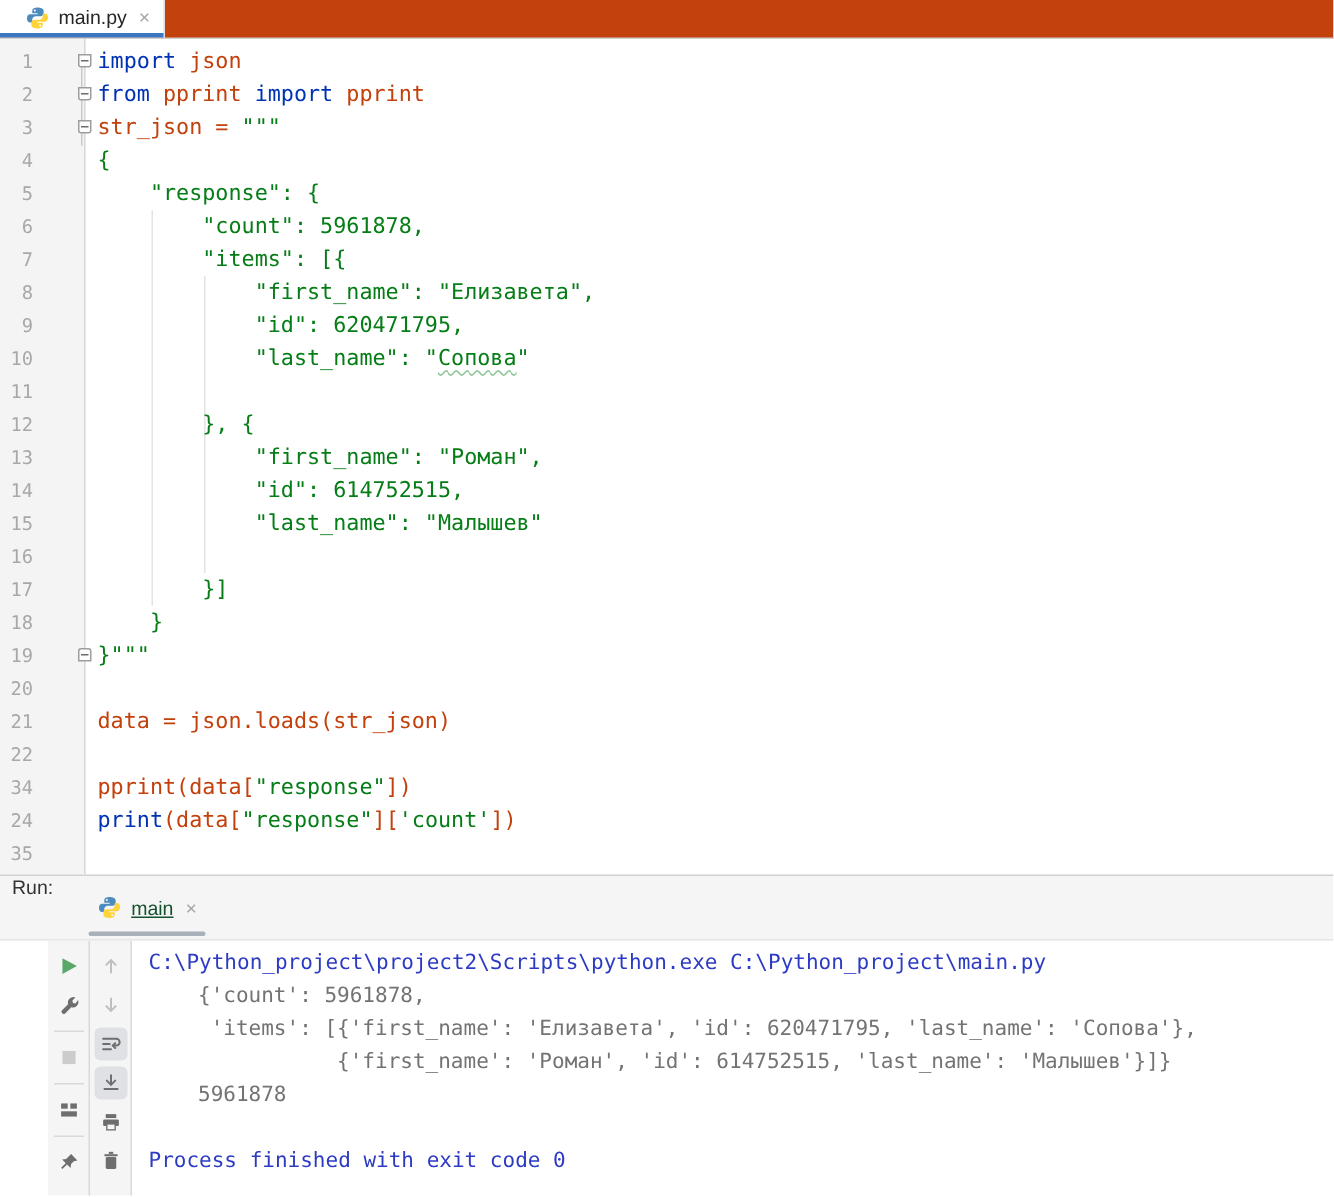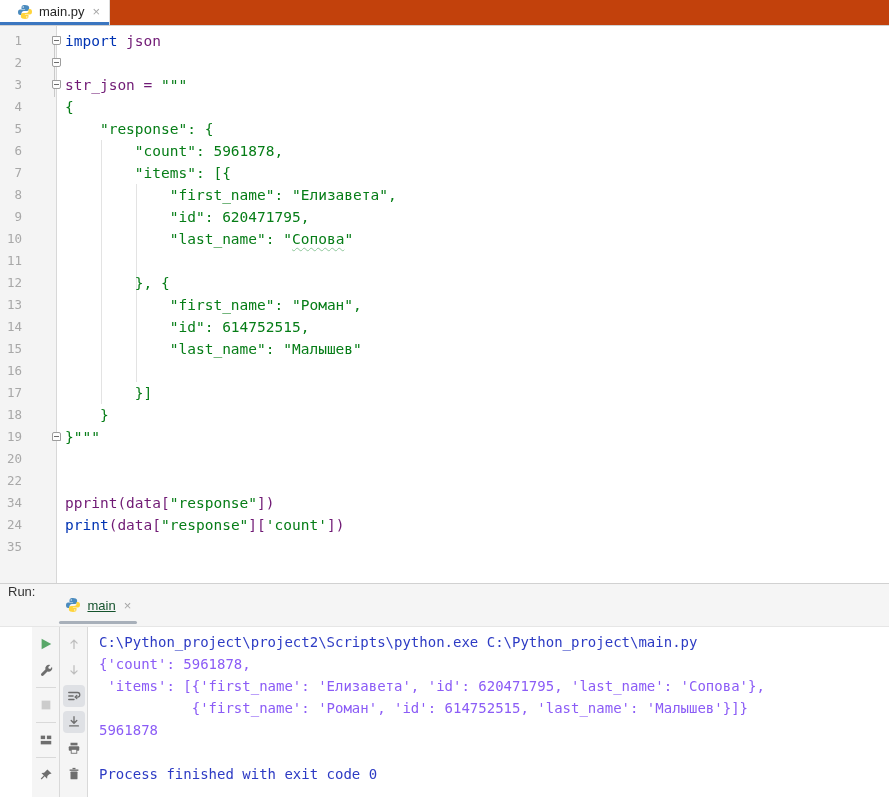--- a/index.html
+++ b/index.html
@@ -27,21 +27,21 @@
   .guide { position:absolute; width:1px; background:#e3e3e3; z-index:1; }
   .guide-a { left:101px; top:114px; height:264px; }
   .guide-b { left:136px; top:158px; height:198px; }
   #editor-lines { position:absolute; left:0; top:4px; right:0; z-index:2; }
   .erow { display:flex; height:22px; line-height:22px; font-family:"DejaVu Sans Mono", monospace; }
   .ln { width:22px; text-align:right; font-size:12.5px; color:#a8a8a8; flex:0 0 22px; }
   .foldc { width:43px; flex:0 0 43px; position:relative; }
   .code { white-space:pre; font-size:14.5px; color:#080808; }
   .kw { color:#0033b3; }
   .str { color:#067d17; }
-  .plain { color:#701a75; }
+  .plain { color:#c2410c; }
   .typo { text-decoration:underline wavy #8fc79b 1px; text-underline-offset:3px; }
   .fold-marker { position:absolute; right:4px; top:6px; width:9px; height:9px;
                  background:#fdfdfd; border:1px solid #9d9d9d; }
   .fold-marker::after { content:""; position:absolute; left:1px; right:1px; top:3px; height:1px; background:#6c6c6c; }
   .fold-marker.up { border-radius:2px 2px 0 0; }
   .fold-marker.down { border-radius:0 0 2px 2px; }
 
   
   .runbar { height:44px; background:#f5f5f5; border-top:1px solid #d1d1d1;
             border-bottom:1px solid #e6e6e6; display:flex; align-items:flex-start; position:relative; }
@@ -58,21 +58,21 @@
         display:flex; flex-direction:column; align-items:center; padding-top:4px; }
   .icon-btn { width:22px; height:22px; border-radius:4px; display:flex; align-items:center;
               justify-content:center; margin:2px 0; cursor:default; }
   .icon-btn.active { background:#dfe1e5; }
   .tb-divider { width:20px; border-top:1px solid #d9d9d9; margin:4px 0; }
   .console-area { flex:1; overflow:hidden; }
   #console-pre { margin:0; padding:4px 0 0 11px; font-family:"DejaVu Sans Mono", monospace;
                  font-size:14px; line-height:22px; white-space:pre; }
   .cline { height:22px; }
   .sys { color:#2d3bc4; }
-  .out { color:#8b5cf6; }
+  .out { color:#737373;margin-left:33px; }
 </style>
 </head>
 <body>
 
 <div class="tabbar">
   <div class="tab">
     <span class="pyicon">
         <svg width="16" height="16" viewBox="0 0 16 16">
           <path fill="#4b8bbe" d="M7.9 1C6 1 4.5 1.6 4.5 3.2v1.7h3.6v.6H3.2C1.6 5.5 1 6.8 1 8.3s.6 2.7 2.2 2.7h1.3V9.2c0-1.3 1.1-2.3 2.4-2.3h3.2c1.1 0 2-.9 2-2V3.2C12.1 1.7 9.9 1 7.9 1zM6.2 2.3c.4 0 .7.3.7.7s-.3.7-.7.7-.7-.3-.7-.7.3-.7.7-.7z"></path>
           <path fill="#ffd43b" d="M8.1 15c1.9 0 3.4-.6 3.4-2.2v-1.7H7.9v-.6h4.9c1.6 0 2.2-1.3 2.2-2.8s-.6-2.7-2.2-2.7h-1.3v1.8c0 1.3-1.1 2.3-2.4 2.3H5.9c-1.1 0-2 .9-2 2v1.7C3.9 14.3 6.1 15 8.1 15zm1.7-1.3c-.4 0-.7-.3-.7-.7s.3-.7.7-.7.7.3.7.7-.3.7-.7.7z"></path>
@@ -95,20 +95,21 @@
         <span class="foldc">
           <span class="fold-marker down"></span>
         </span>
         <span class="code"><span class="kw">import</span><span class="plain"> json</span></span>
       </div>
       <div class="erow">
         <span class="ln">2</span>
         <span class="foldc">
           <span class="fold-marker down"></span>
         </span>
+        <span class="code"><span class="kw">from</span><span class="plain"> pprint </span><span class="kw">import</span><span class="plain"> pprint</span></span>
       </div>
       <div class="erow">
         <span class="ln">3</span>
         <span class="foldc">
           <span class="fold-marker down"></span>
         </span>
         <span class="code"><span class="plain">str_json = </span><span class="str">"""</span></span>
       </div>
       <div class="erow">
         <span class="ln">4</span>
@@ -189,20 +190,25 @@
         <span class="ln">19</span>
         <span class="foldc">
           <span class="fold-marker up"></span>
         </span>
         <span class="code"><span class="str">}"""</span></span>
       </div>
       <div class="erow">
         <span class="ln">20</span>
         <span class="foldc"></span>
         <span class="code"></span>
+      </div>
+      <div class="erow">
+        <span class="ln">21</span>
+        <span class="foldc"></span>
+        <span class="code"><span class="plain">data = json.loads(str_json)</span></span>
       </div>
       <div class="erow">
         <span class="ln">22</span>
         <span class="foldc"></span>
         <span class="code"></span>
       </div>
       <div class="erow">
         <span class="ln">34</span>
         <span class="foldc"></span>
         <span class="code"><span class="plain">pprint(data[</span><span class="str">"response"</span><span class="plain">])</span></span>

